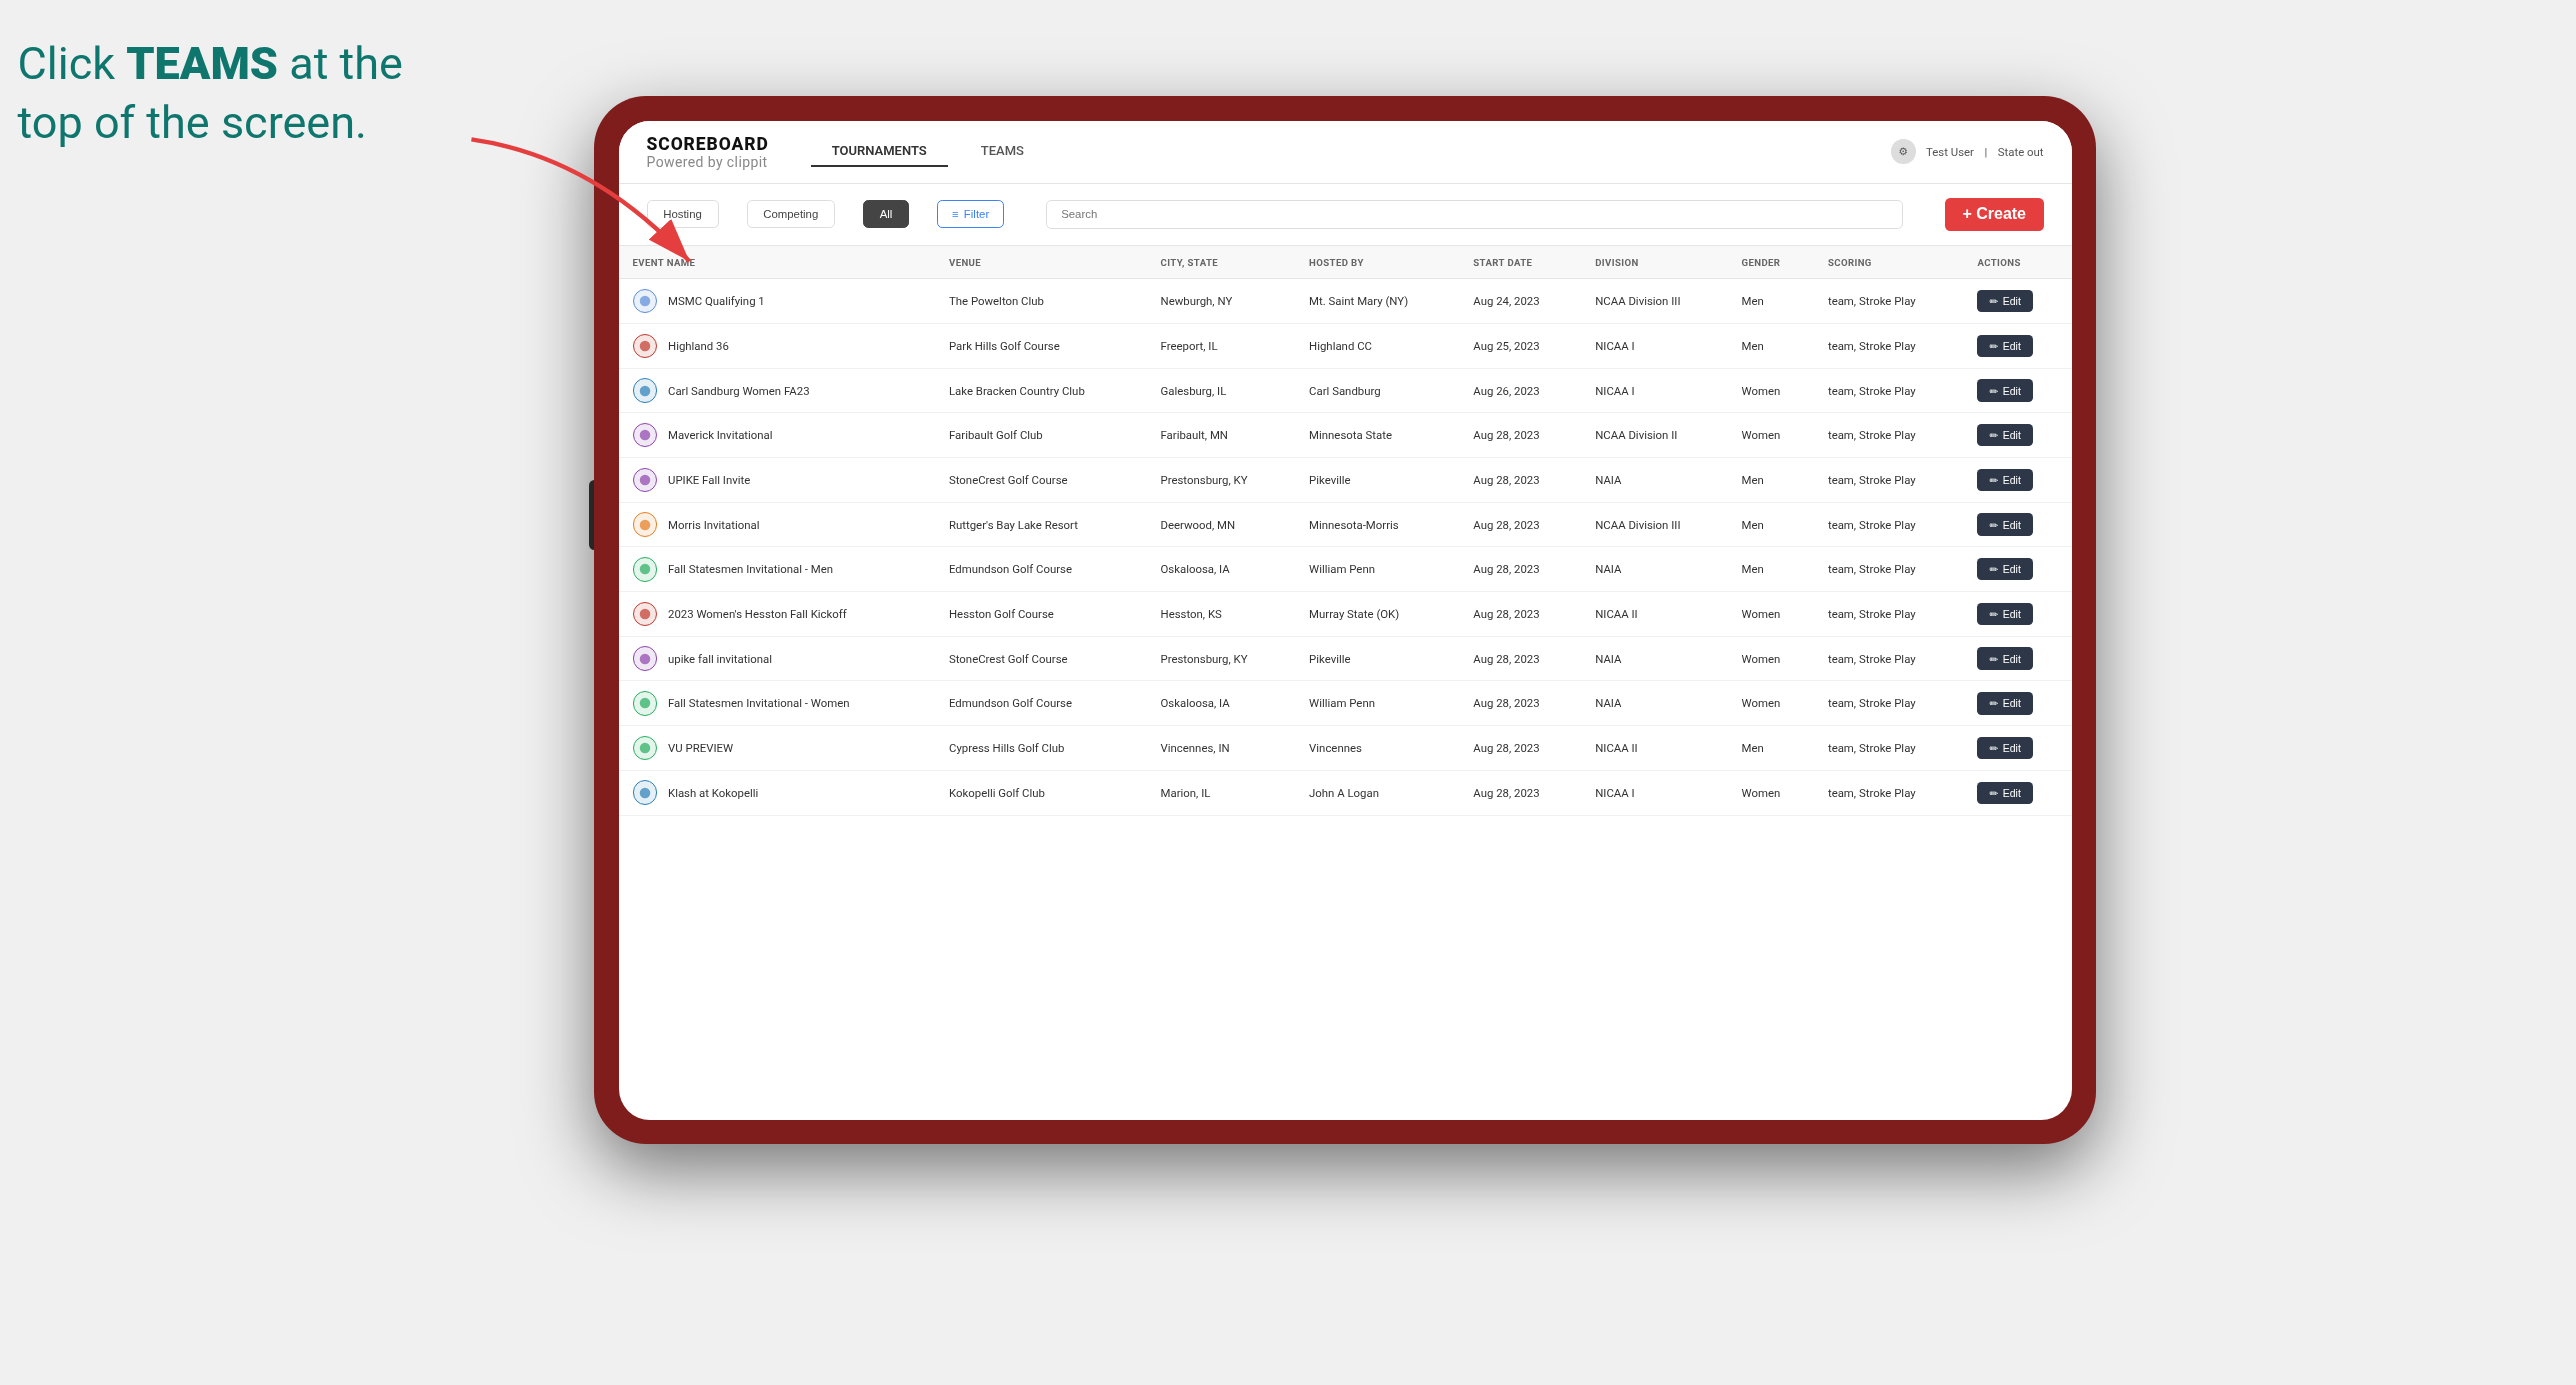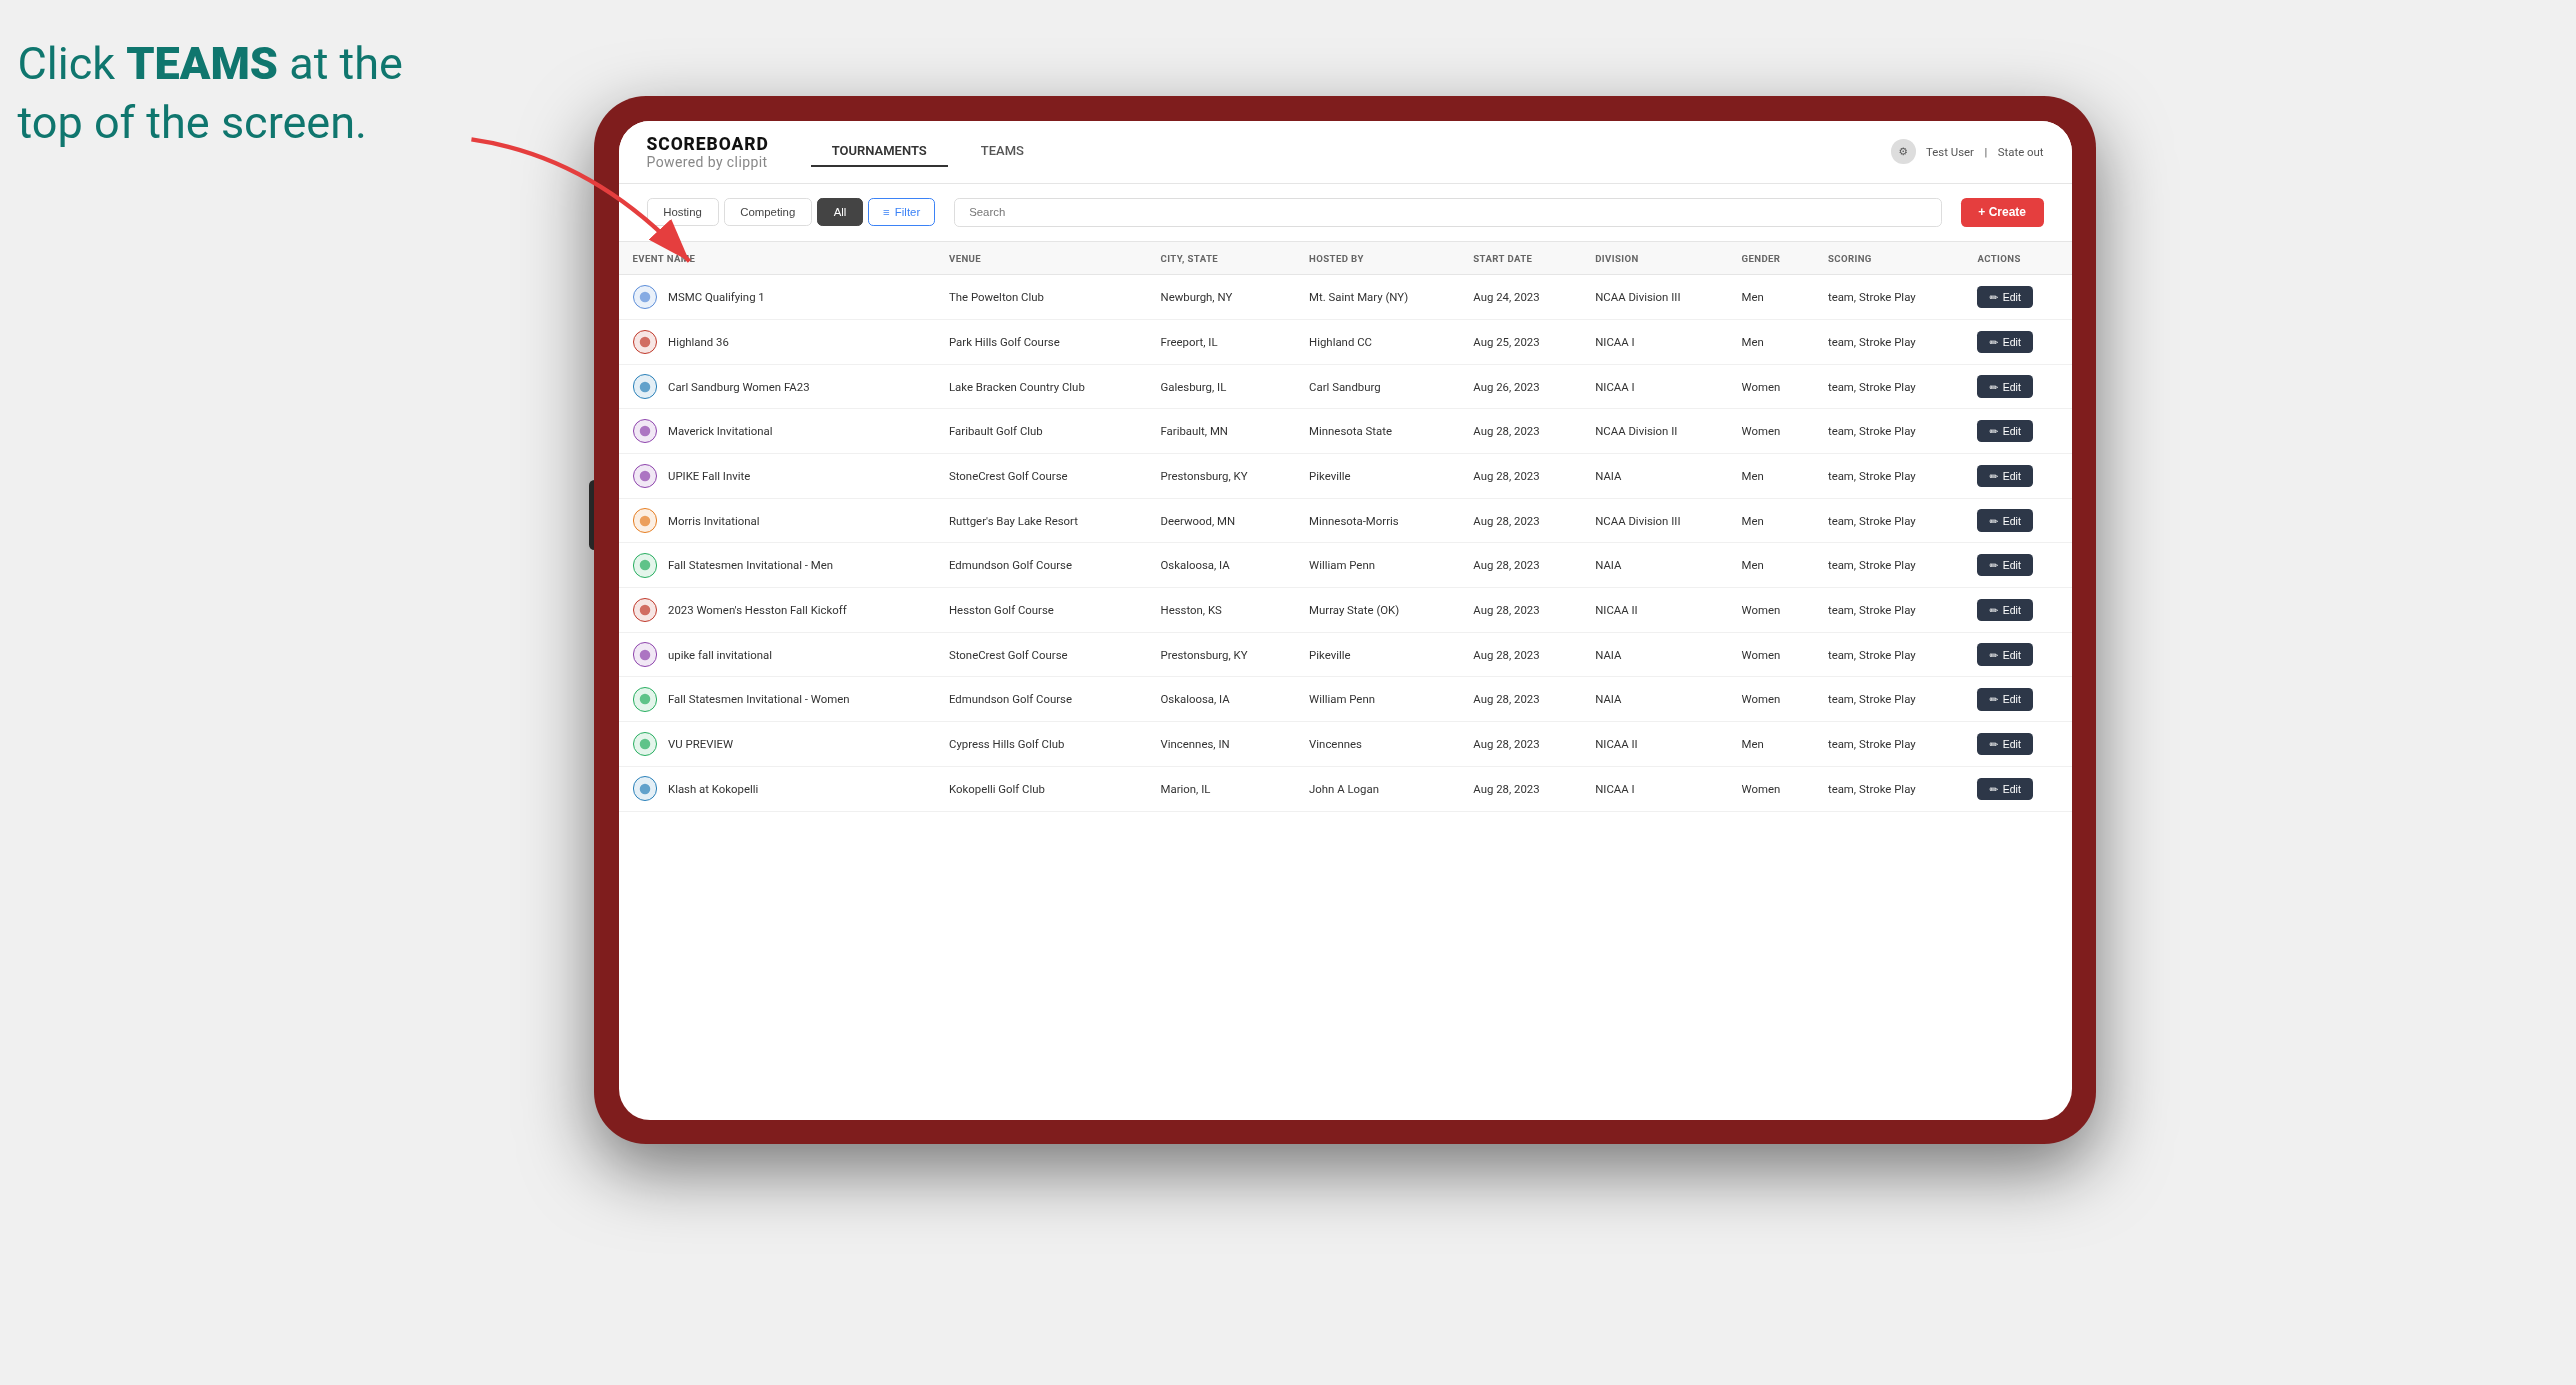--- a/index.html
+++ b/index.html
@@ -127,21 +127,21 @@
       align-items: center;
       justify-content: center;
       font-size: 10.5px;
     }
 
     
     .toolbar {
       display: flex;
       align-items: center;
       padding: 14px 28px;
-      gap: 5px;
+      gap: 28px;
       border-bottom: 0.9px solid #e5e5e5;
       flex-shrink: 0;
     }
 
     .filter-btn {
       padding: 7px 15.7px;
       font-size: 11.4px;
       border: 0.9px solid #ddd;
       border-radius: 5.2px;
       background: #fff;
@@ -181,21 +181,21 @@
 
     .create-btn {
       display: flex;
       align-items: center;
       gap: 5.2px;
       padding: 7.9px 17.5px;
       background: #e53e3e;
       color: #fff;
       border: none;
       border-radius: 5.2px;
-      font-size: 12px;
+      font-size: 16px;
       font-weight: 600;
       cursor: pointer;
     }
 
     
     .table-container {
       flex: 1;
       overflow-y: auto;
     }
 

